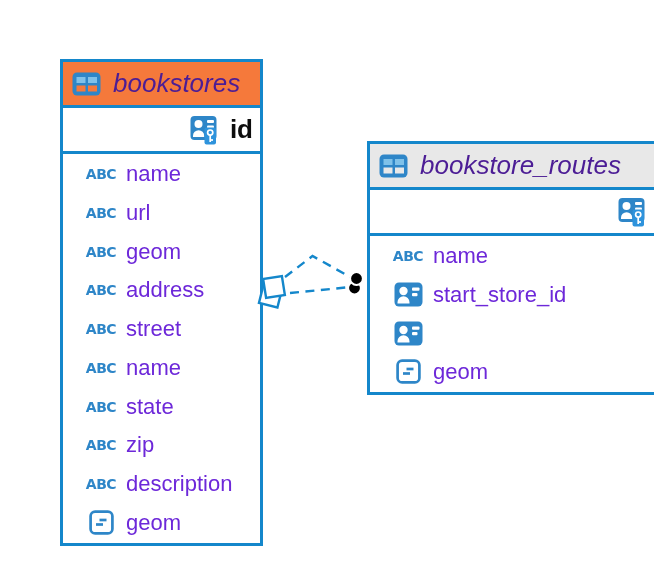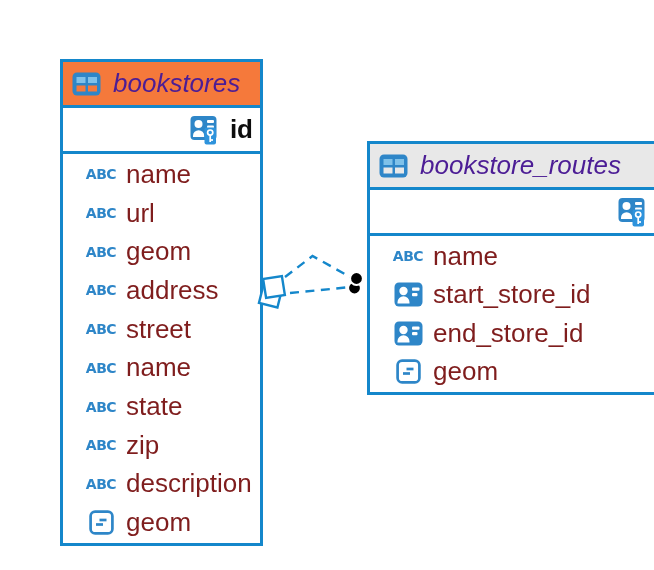--- a/index.html
+++ b/index.html
@@ -20,21 +20,21 @@
   .thead.orange{background:#F5793B;}
   .thead.gray{background:#E8E8E8;}
   .tname{font-size:26px;color:#4c1d95;white-space:nowrap;font-style:italic;}
   .pkrow{
     display:flex;align-items:center;gap:9px;padding:0 7px;
     border-bottom:3px solid #1487CB;flex:0 0 43px;justify-content:flex-end;
   }
   .pkname{font-size:26px;font-weight:700;color:#0d0d0d;}
   .rows{display:flex;flex-direction:column;flex:1;padding:1px 15px;}
   .row{display:flex;align-items:center;gap:9px;padding:0 7px;flex:1;min-height:0;}
-  .fname{font-size:26px;color:#7f1d1d;white-space:nowrap;}
+  .fname{font-size:22px;color:#6d28d9;white-space:nowrap;}
   .icon{width:32px;flex:0 0 32px;display:flex;align-items:center;justify-content:center;}
   .abc{
     color:#2E86C8;font-weight:800;font-size:14px;
     font-family:"DejaVu Sans",sans-serif;letter-spacing:-0.5px;
   }
   .overlay{position:absolute;left:0;top:0;pointer-events:none;}
 </style>
 </head>
 <body>
 
@@ -172,21 +172,20 @@
       <div class="row">
         <span class="icon">
           <svg width="29" height="25" viewBox="0 0 29 25">
             <rect x="0.5" y="0.5" width="28" height="24" rx="4.5" fill="#2E86C8"></rect>
             <circle cx="9.5" cy="9" r="4.2" fill="#ffffff"></circle>
             <path d="M3.5,21.5 v-1.2 a6,6 0 0 1 12,0 v1.2 z" fill="#ffffff"></path>
             <rect x="18" y="5.5" width="7.5" height="3.2" rx="1" fill="#ffffff"></rect>
             <rect x="18" y="11" width="5.5" height="3.2" rx="1" fill="#ffffff"></rect>
           </svg>
         </span>
-        <span class="fname">end_store_id</span>
       </div>
       <div class="row">
         <span class="icon">
           <svg width="25" height="25" viewBox="0 0 25 25">
             <rect x="1.6" y="1.6" width="21.8" height="21.8" rx="4.5" fill="none" stroke="#2E86C8" stroke-width="2.7"></rect>
             <line x1="10.5" y1="10" x2="17.5" y2="10" stroke="#2E86C8" stroke-width="2.7"></line>
             <line x1="7" y1="14.5" x2="14" y2="14.5" stroke="#2E86C8" stroke-width="2.7"></line>
           </svg>
         </span>
         <span class="fname">geom</span>

